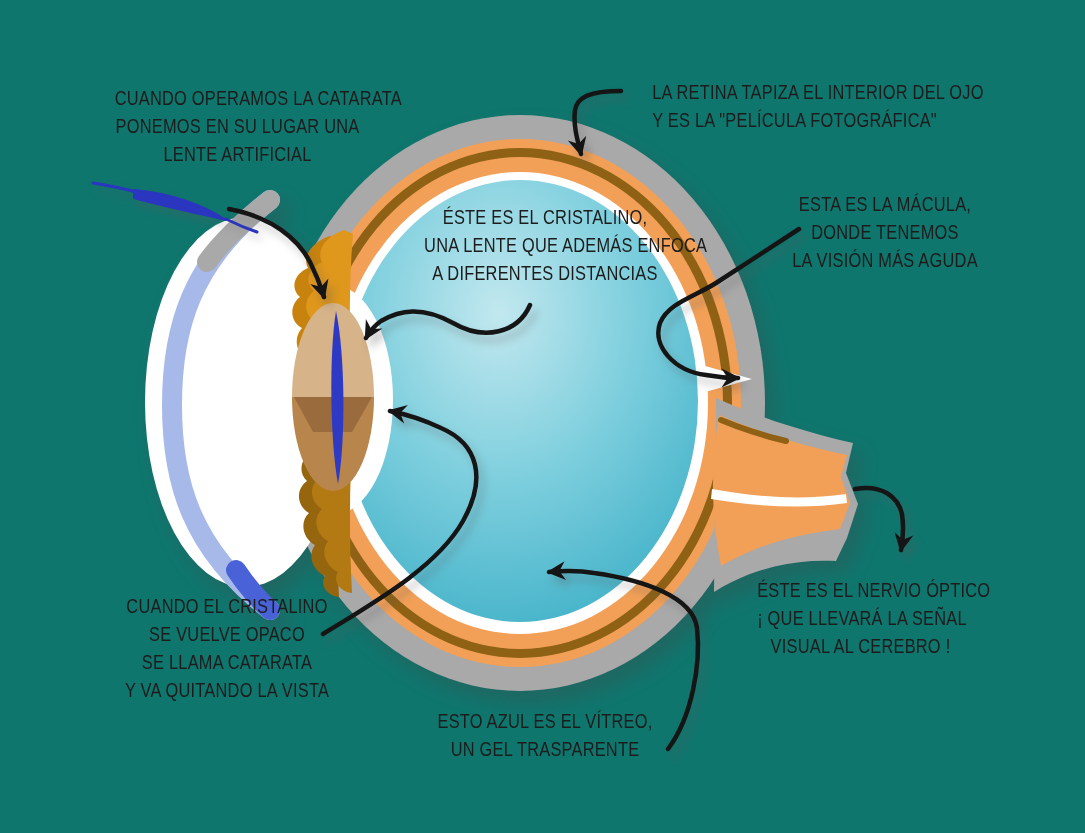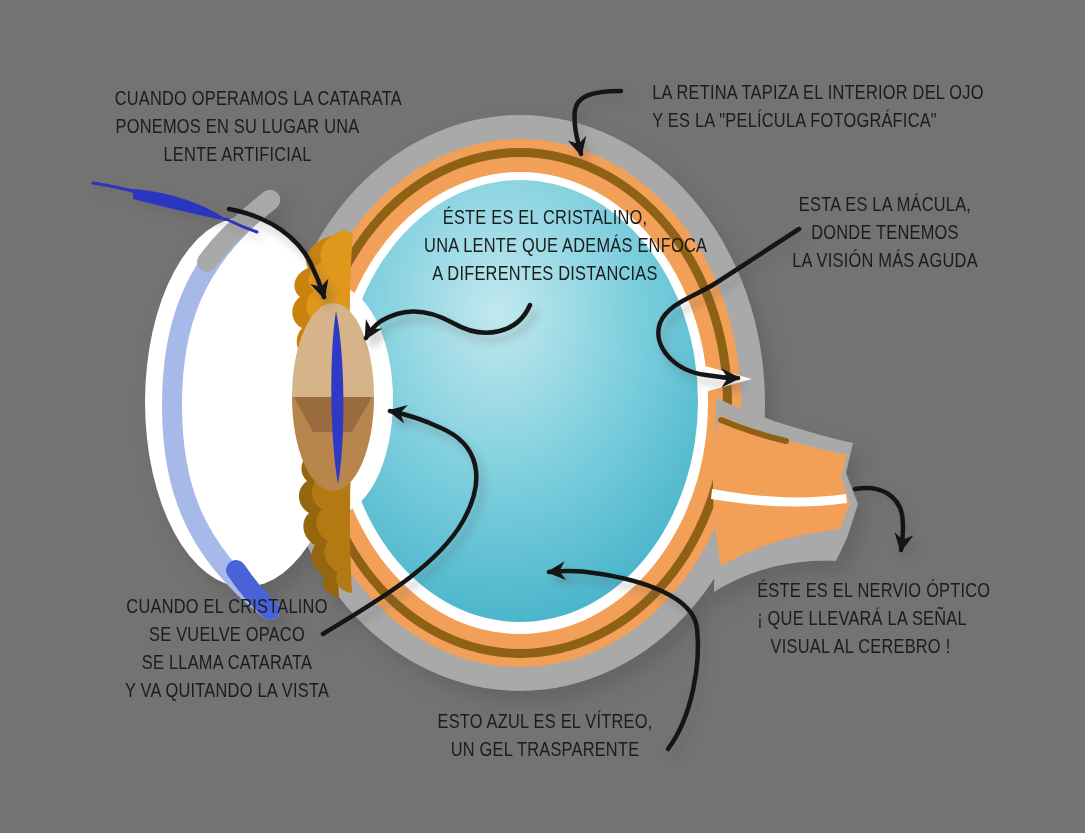--- a/index.html
+++ b/index.html
@@ -1,18 +1,18 @@
 <!DOCTYPE html>
 <html><head>
 <meta charset="utf-8">
 <style>
   html,body{margin:0;padding:0;background:#ffffff;}
   .stage{
     position:relative;width:1085px;height:833px;overflow:hidden;
-    background:#737373;font-family:"Liberation Sans",sans-serif;
+    background:#0f766e;font-family:"Liberation Sans",sans-serif;
   }
   .diagram-svg{position:absolute;left:0;top:0;width:1085px;height:833px;}
   .g-eye{filter:drop-shadow(9px 12px 9px rgba(70,70,70,.30));}
   .g-arrows{filter:drop-shadow(5px 7px 4px rgba(90,90,90,.35));}
   .g-leaf{filter:drop-shadow(4px 6px 4px rgba(90,90,90,.30));}
   .label{
     position:absolute;text-align:center;color:#1c1c1c;
     font-size:21px;line-height:28px;letter-spacing:.3px;font-weight:400;
     transform:scaleX(.78);transform-origin:50% 0;white-space:nowrap;
   }

